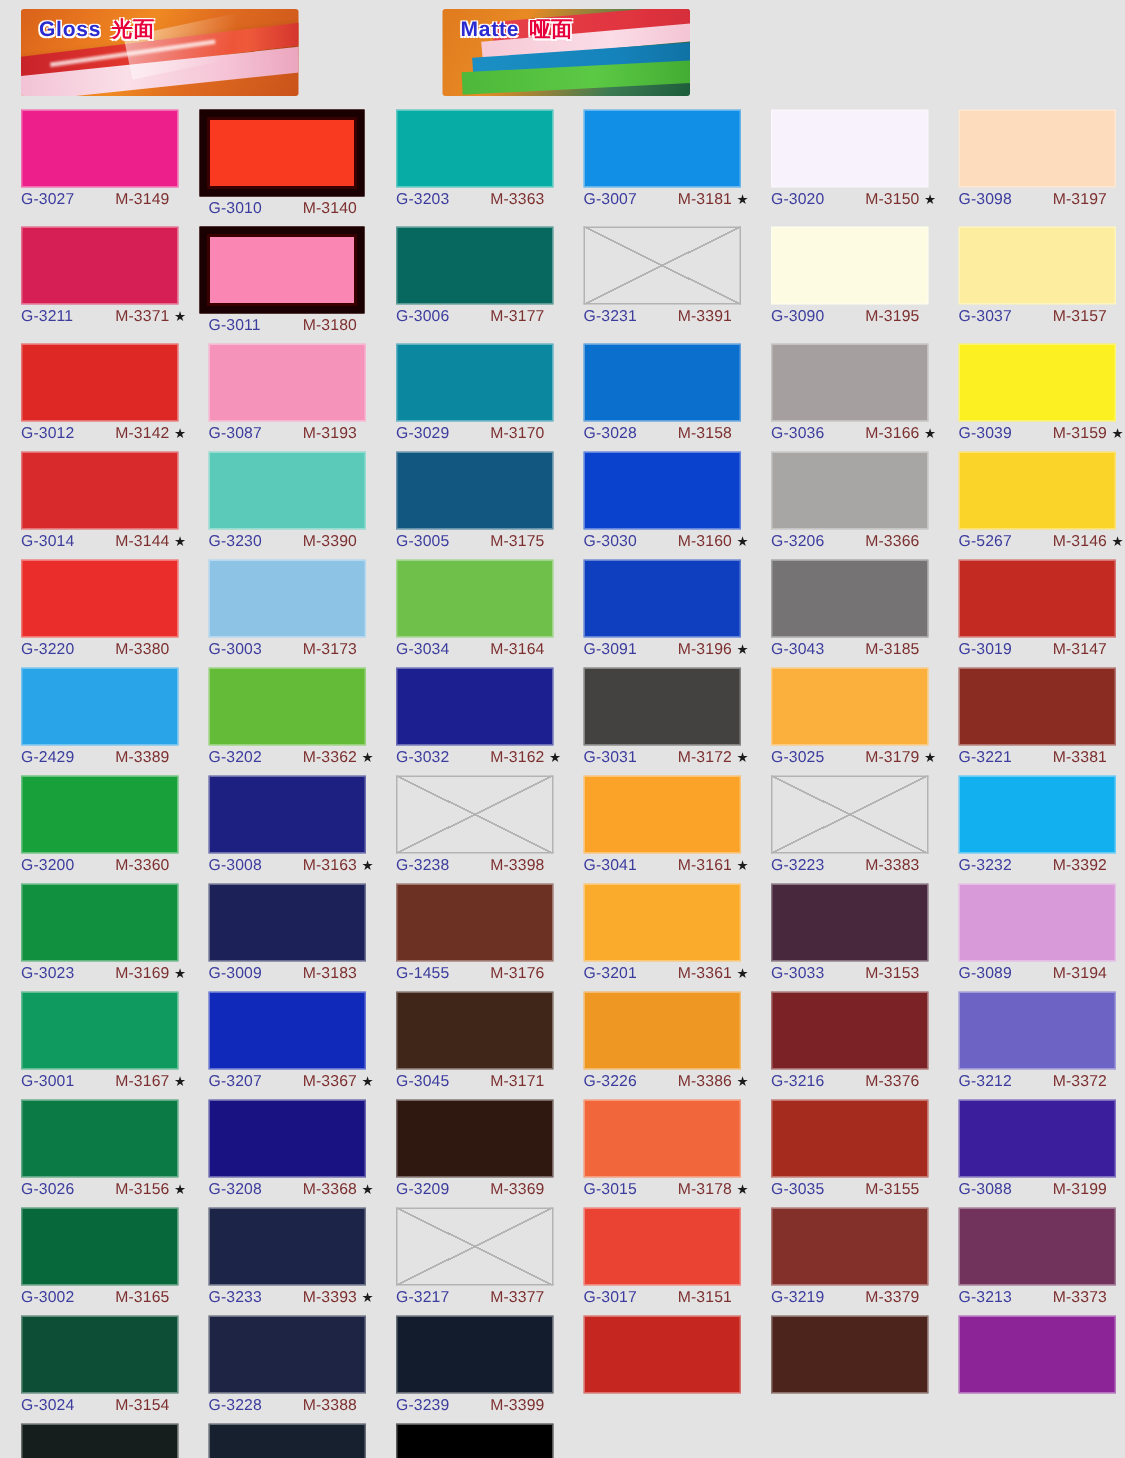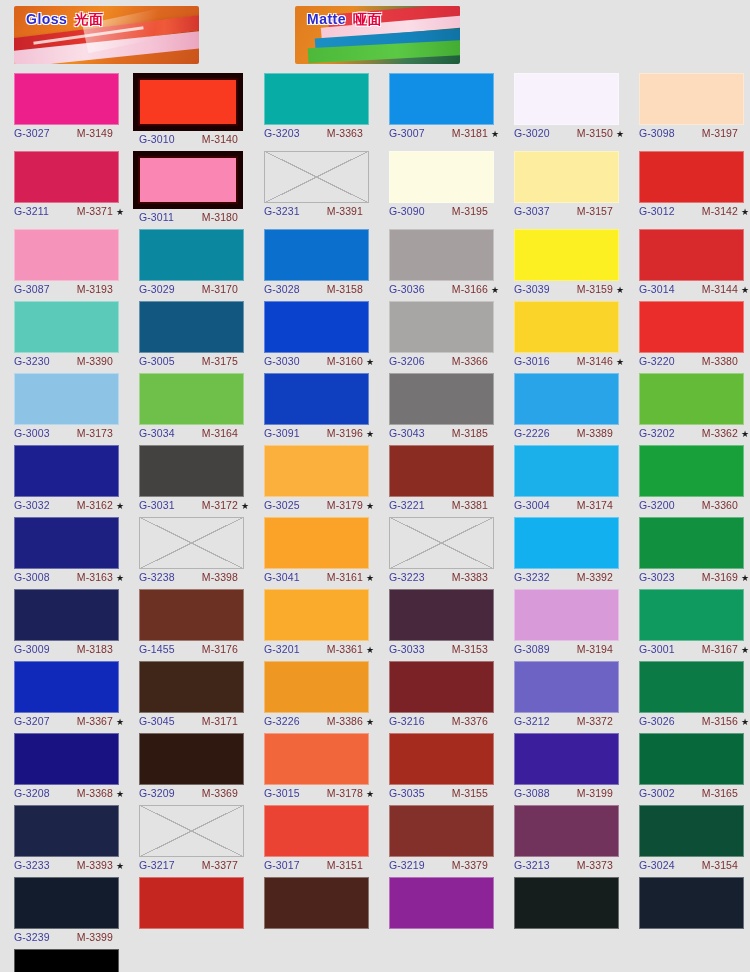--- a/index.html
+++ b/index.html
@@ -223,20 +223,31 @@
         <div class="swatch" style="background: rgb(250, 134, 180);"></div>
       </div>
       <div class="labels">
         <span class="gcode">G-3011</span>
         <span class="spacer"></span>
         <span class="mcode">M-3180</span>
         <span class="star hide">★</span>
       </div>
     </div>
     <div class="cell">
+      <div class="swatch-wrap">
+        <div class="swatch" style="background: rgb(6, 104, 95);"></div>
+      </div>
+      <div class="labels">
+        <span class="gcode">G-3006</span>
+        <span class="spacer"></span>
+        <span class="mcode">M-3177</span>
+        <span class="star hide">★</span>
+      </div>
+    </div>
+    <div class="cell">
       <div class="swatch-wrap empty">
         <div class="swatch" style="background: rgb(227, 227, 227);"></div>
       </div>
       <div class="labels">
         <span class="gcode">G-3231</span>
         <span class="spacer"></span>
         <span class="mcode">M-3391</span>
         <span class="star hide">★</span>
       </div>
     </div>
@@ -381,21 +392,21 @@
         <span class="spacer"></span>
         <span class="mcode">M-3366</span>
         <span class="star hide">★</span>
       </div>
     </div>
     <div class="cell">
       <div class="swatch-wrap">
         <div class="swatch" style="background: rgb(251, 212, 42);"></div>
       </div>
       <div class="labels">
-        <span class="gcode">G-3016</span>
+        <span class="gcode">G-5267</span>
         <span class="spacer"></span>
         <span class="mcode">M-3146</span>
         <span class="star">★</span>
       </div>
     </div>
     <div class="cell">
       <div class="swatch-wrap">
         <div class="swatch" style="background: rgb(234, 45, 42);"></div>
       </div>
       <div class="labels">
@@ -444,24 +455,35 @@
       </div>
       <div class="labels">
         <span class="gcode">G-3043</span>
         <span class="spacer"></span>
         <span class="mcode">M-3185</span>
         <span class="star hide">★</span>
       </div>
     </div>
     <div class="cell">
       <div class="swatch-wrap">
+        <div class="swatch" style="background: rgb(195, 42, 34);"></div>
+      </div>
+      <div class="labels">
+        <span class="gcode">G-3019</span>
+        <span class="spacer"></span>
+        <span class="mcode">M-3147</span>
+        <span class="star hide">★</span>
+      </div>
+    </div>
+    <div class="cell">
+      <div class="swatch-wrap">
         <div class="swatch" style="background: rgb(41, 164, 232);"></div>
       </div>
       <div class="labels">
-        <span class="gcode">G-2226</span>
+        <span class="gcode">G-2429</span>
         <span class="spacer"></span>
         <span class="mcode">M-3389</span>
         <span class="star hide">★</span>
       </div>
     </div>
     <div class="cell">
       <div class="swatch-wrap">
         <div class="swatch" style="background: rgb(99, 187, 56);"></div>
       </div>
       <div class="labels">
@@ -505,31 +527,20 @@
       </div>
     </div>
     <div class="cell">
       <div class="swatch-wrap">
         <div class="swatch" style="background: rgb(139, 44, 34);"></div>
       </div>
       <div class="labels">
         <span class="gcode">G-3221</span>
         <span class="spacer"></span>
         <span class="mcode">M-3381</span>
-        <span class="star hide">★</span>
-      </div>
-    </div>
-    <div class="cell">
-      <div class="swatch-wrap">
-        <div class="swatch" style="background: rgb(28, 176, 234);"></div>
-      </div>
-      <div class="labels">
-        <span class="gcode">G-3004</span>
-        <span class="spacer"></span>
-        <span class="mcode">M-3174</span>
         <span class="star hide">★</span>
       </div>
     </div>
     <div class="cell">
       <div class="swatch-wrap">
         <div class="swatch" style="background: rgb(24, 161, 58);"></div>
       </div>
       <div class="labels">
         <span class="gcode">G-3200</span>
         <span class="spacer"></span>
@@ -857,20 +868,31 @@
       </div>
     </div>
     <div class="cell">
       <div class="swatch-wrap">
         <div class="swatch" style="background: rgb(12, 79, 54);"></div>
       </div>
       <div class="labels">
         <span class="gcode">G-3024</span>
         <span class="spacer"></span>
         <span class="mcode">M-3154</span>
+        <span class="star hide">★</span>
+      </div>
+    </div>
+    <div class="cell">
+      <div class="swatch-wrap">
+        <div class="swatch" style="background: rgb(30, 36, 67);"></div>
+      </div>
+      <div class="labels">
+        <span class="gcode">G-3228</span>
+        <span class="spacer"></span>
+        <span class="mcode">M-3388</span>
         <span class="star hide">★</span>
       </div>
     </div>
     <div class="cell">
       <div class="swatch-wrap">
         <div class="swatch" style="background: rgb(18, 28, 44);"></div>
       </div>
       <div class="labels">
         <span class="gcode">G-3239</span>
         <span class="spacer"></span>

